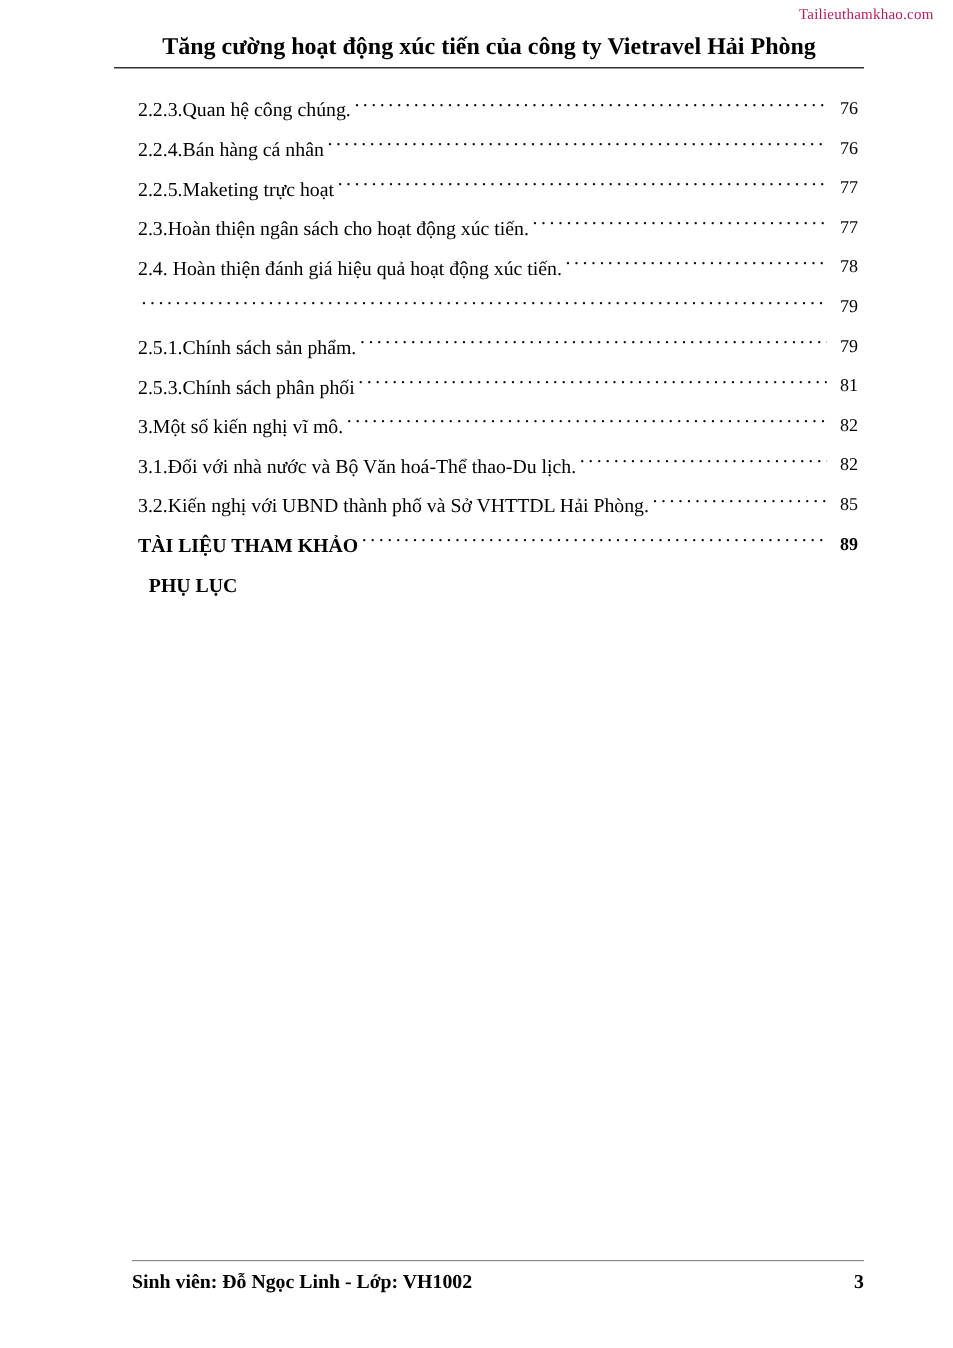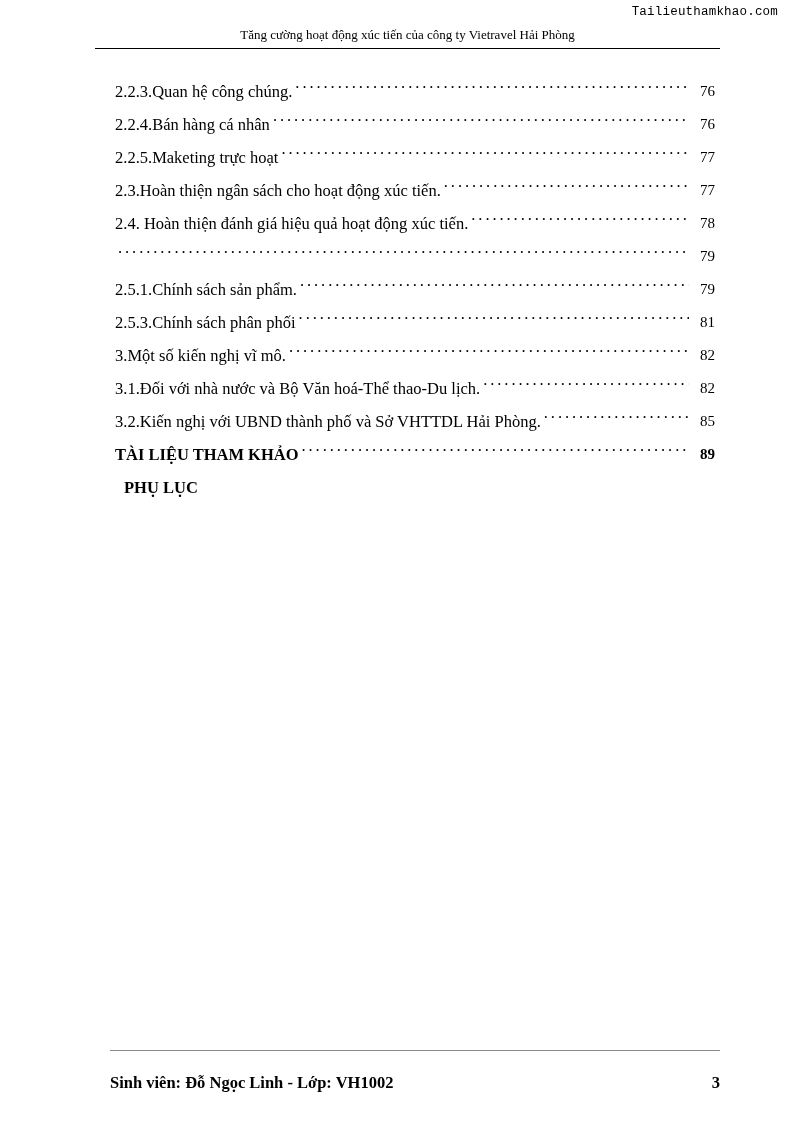--- a/index.html
+++ b/index.html
@@ -15,38 +15,38 @@
     overflow: hidden;
     font-family: "Liberation Serif", "DejaVu Serif", serif;
     color: #000000;
   }
 
   
   .watermark {
     position: absolute;
     top: 5px;
     right: 16px;
-    font-family: Liberation Mono, monospace;
+    font-family: Liberation Serif, serif;
     font-size: 12.5px;
-    color: #000000;
+    color: #be185d;
     letter-spacing: 0.2px;
     white-space: nowrap;
   }
 
   
   .header {
     position: absolute;
     left: 95px;
     top: 27px;
     width: 625px;
   }
   .header-title {
     text-align: center;
-    font-weight: normal;
-    font-size: 13px;
+    font-weight: bold;
+    font-size: 20px;
     line-height: 1.2;
     white-space: nowrap;
   }
   .header-rule {
     margin-top: 5px;
     border-bottom: 1.6px solid #000000;
   }
 
   
   .toc {
@@ -107,21 +107,21 @@
     top: 1050px;
     width: 610px;
   }
   .footer-rule {
     border-bottom: 1.3px solid #8a8a8a;
   }
   .footer-row {
     display: flex;
     align-items: baseline;
     justify-content: space-between;
-    margin-top: 22px;
+    margin-top: 7px;
     font-size: 16.5px;
     font-weight: bold;
     white-space: nowrap;
   }
 </style>
 </head>
 <body>
 
 <div class="page">
 

